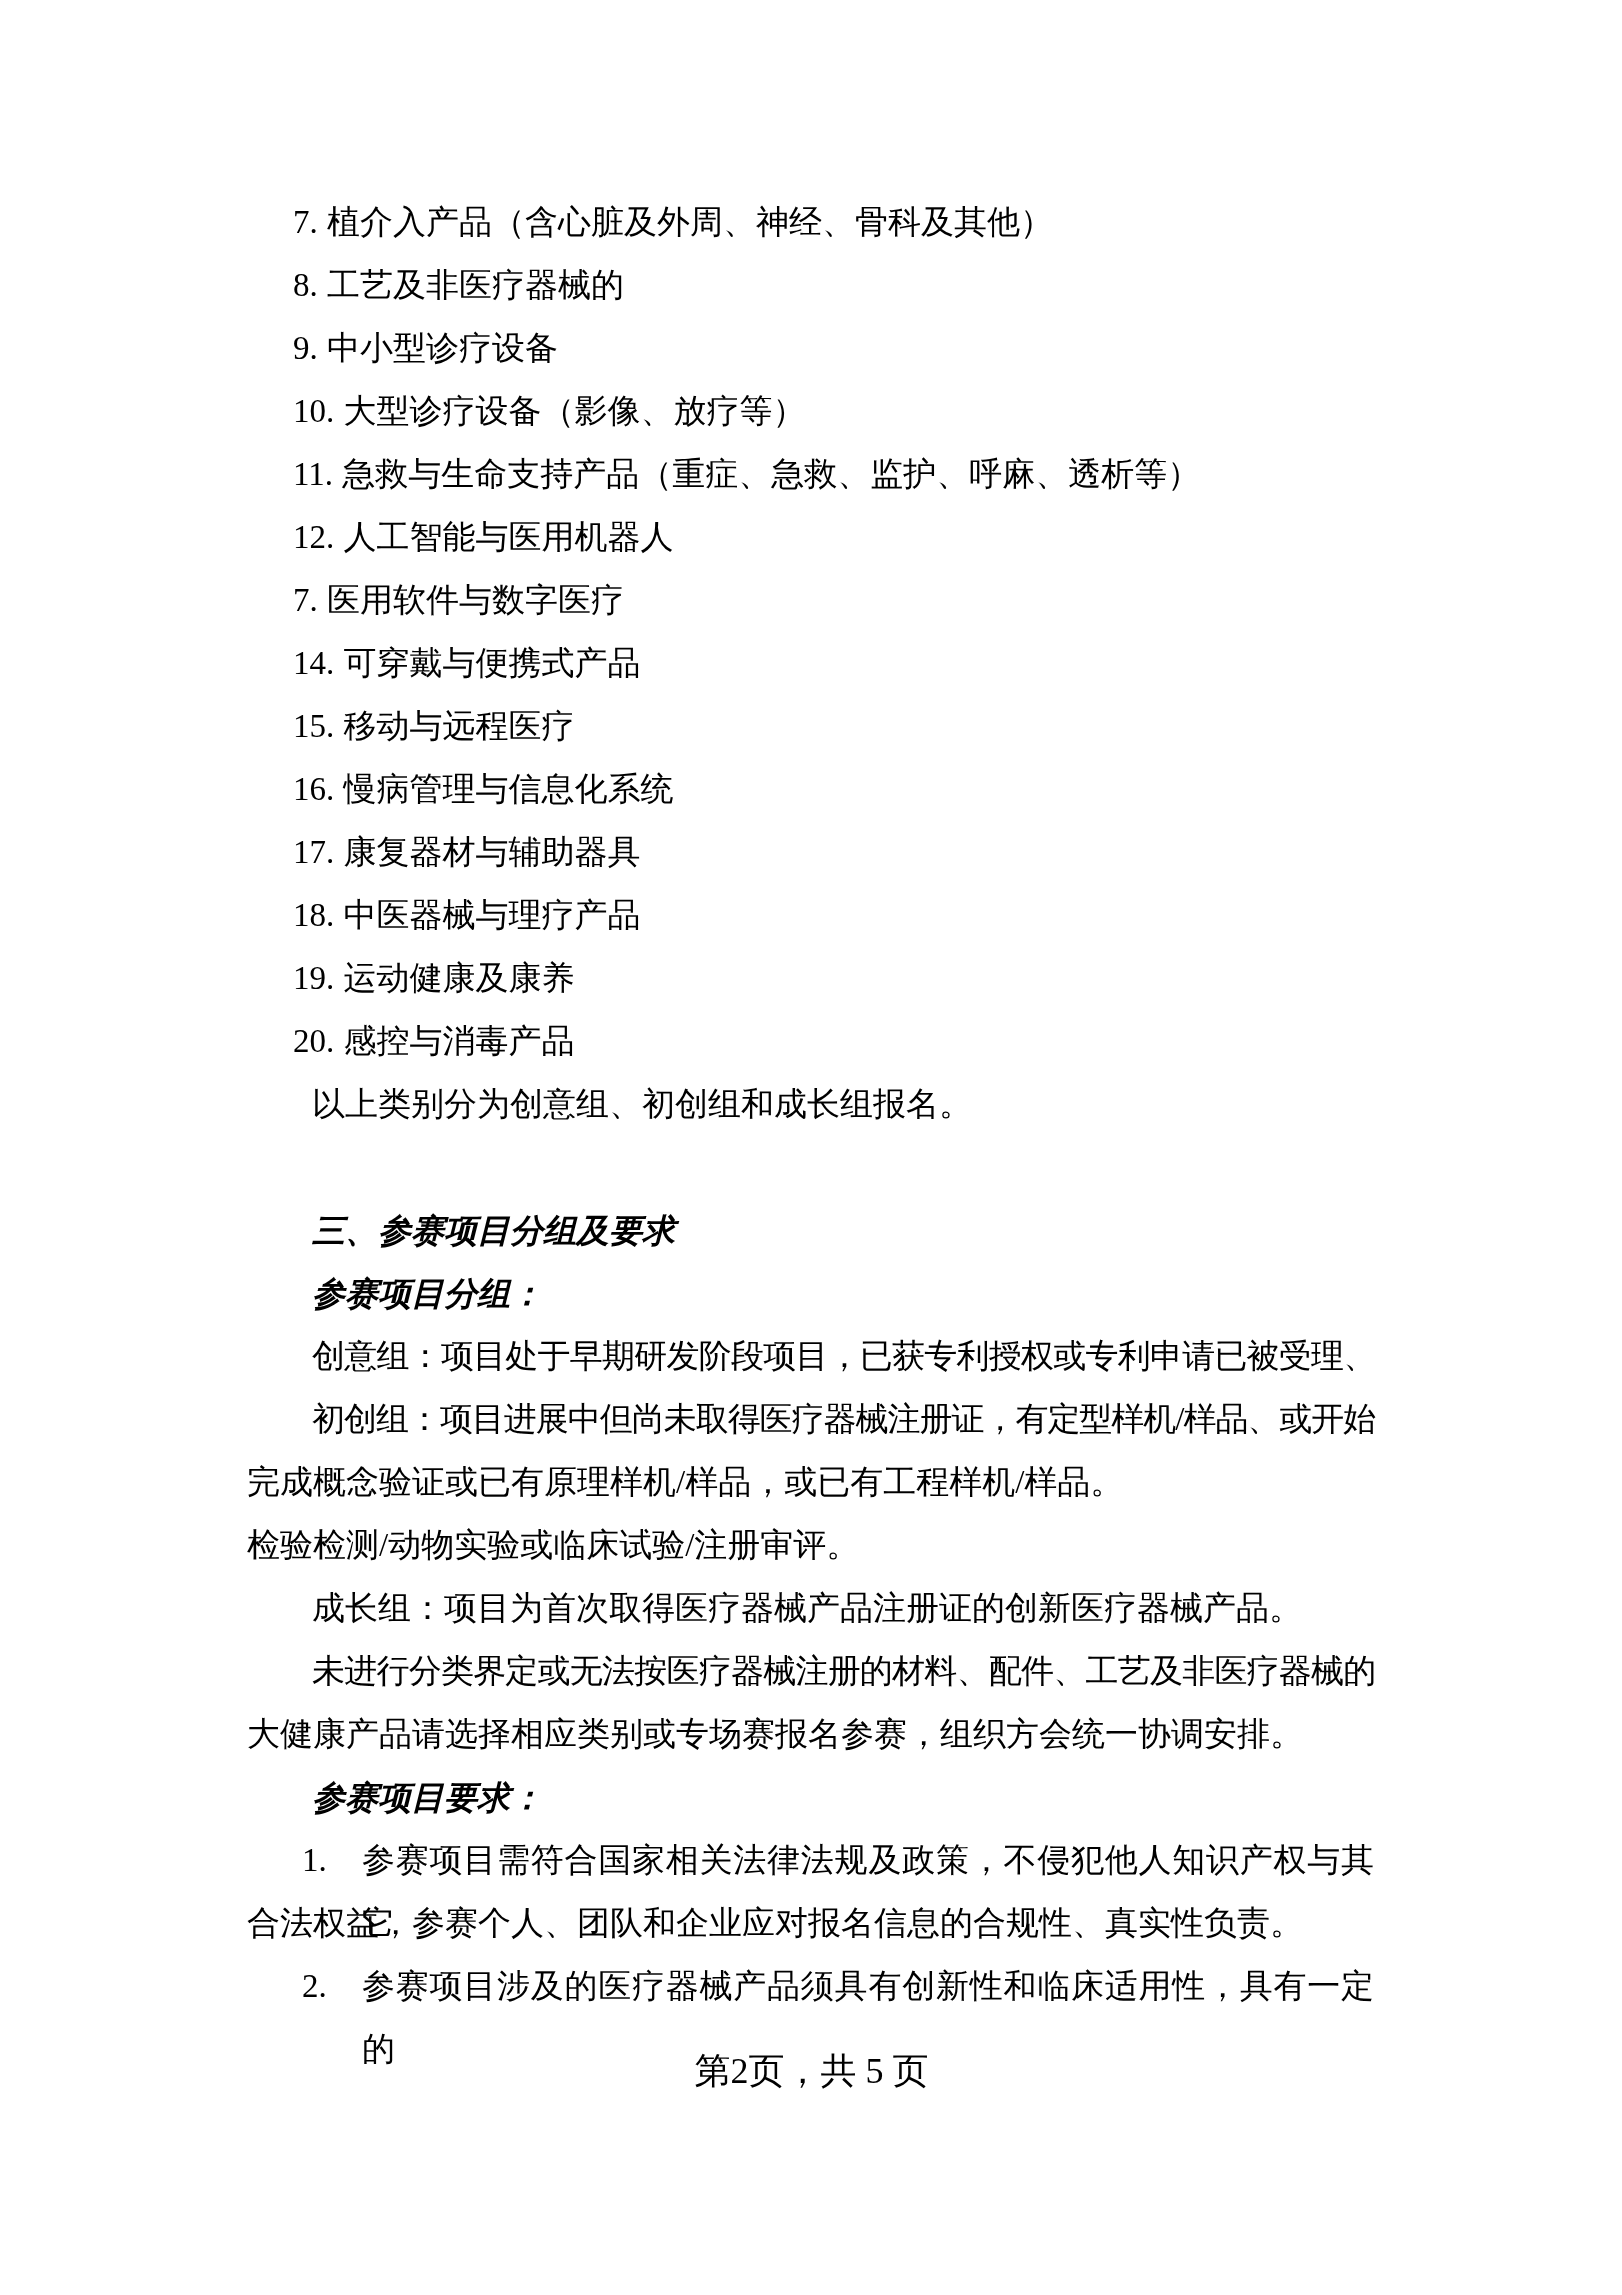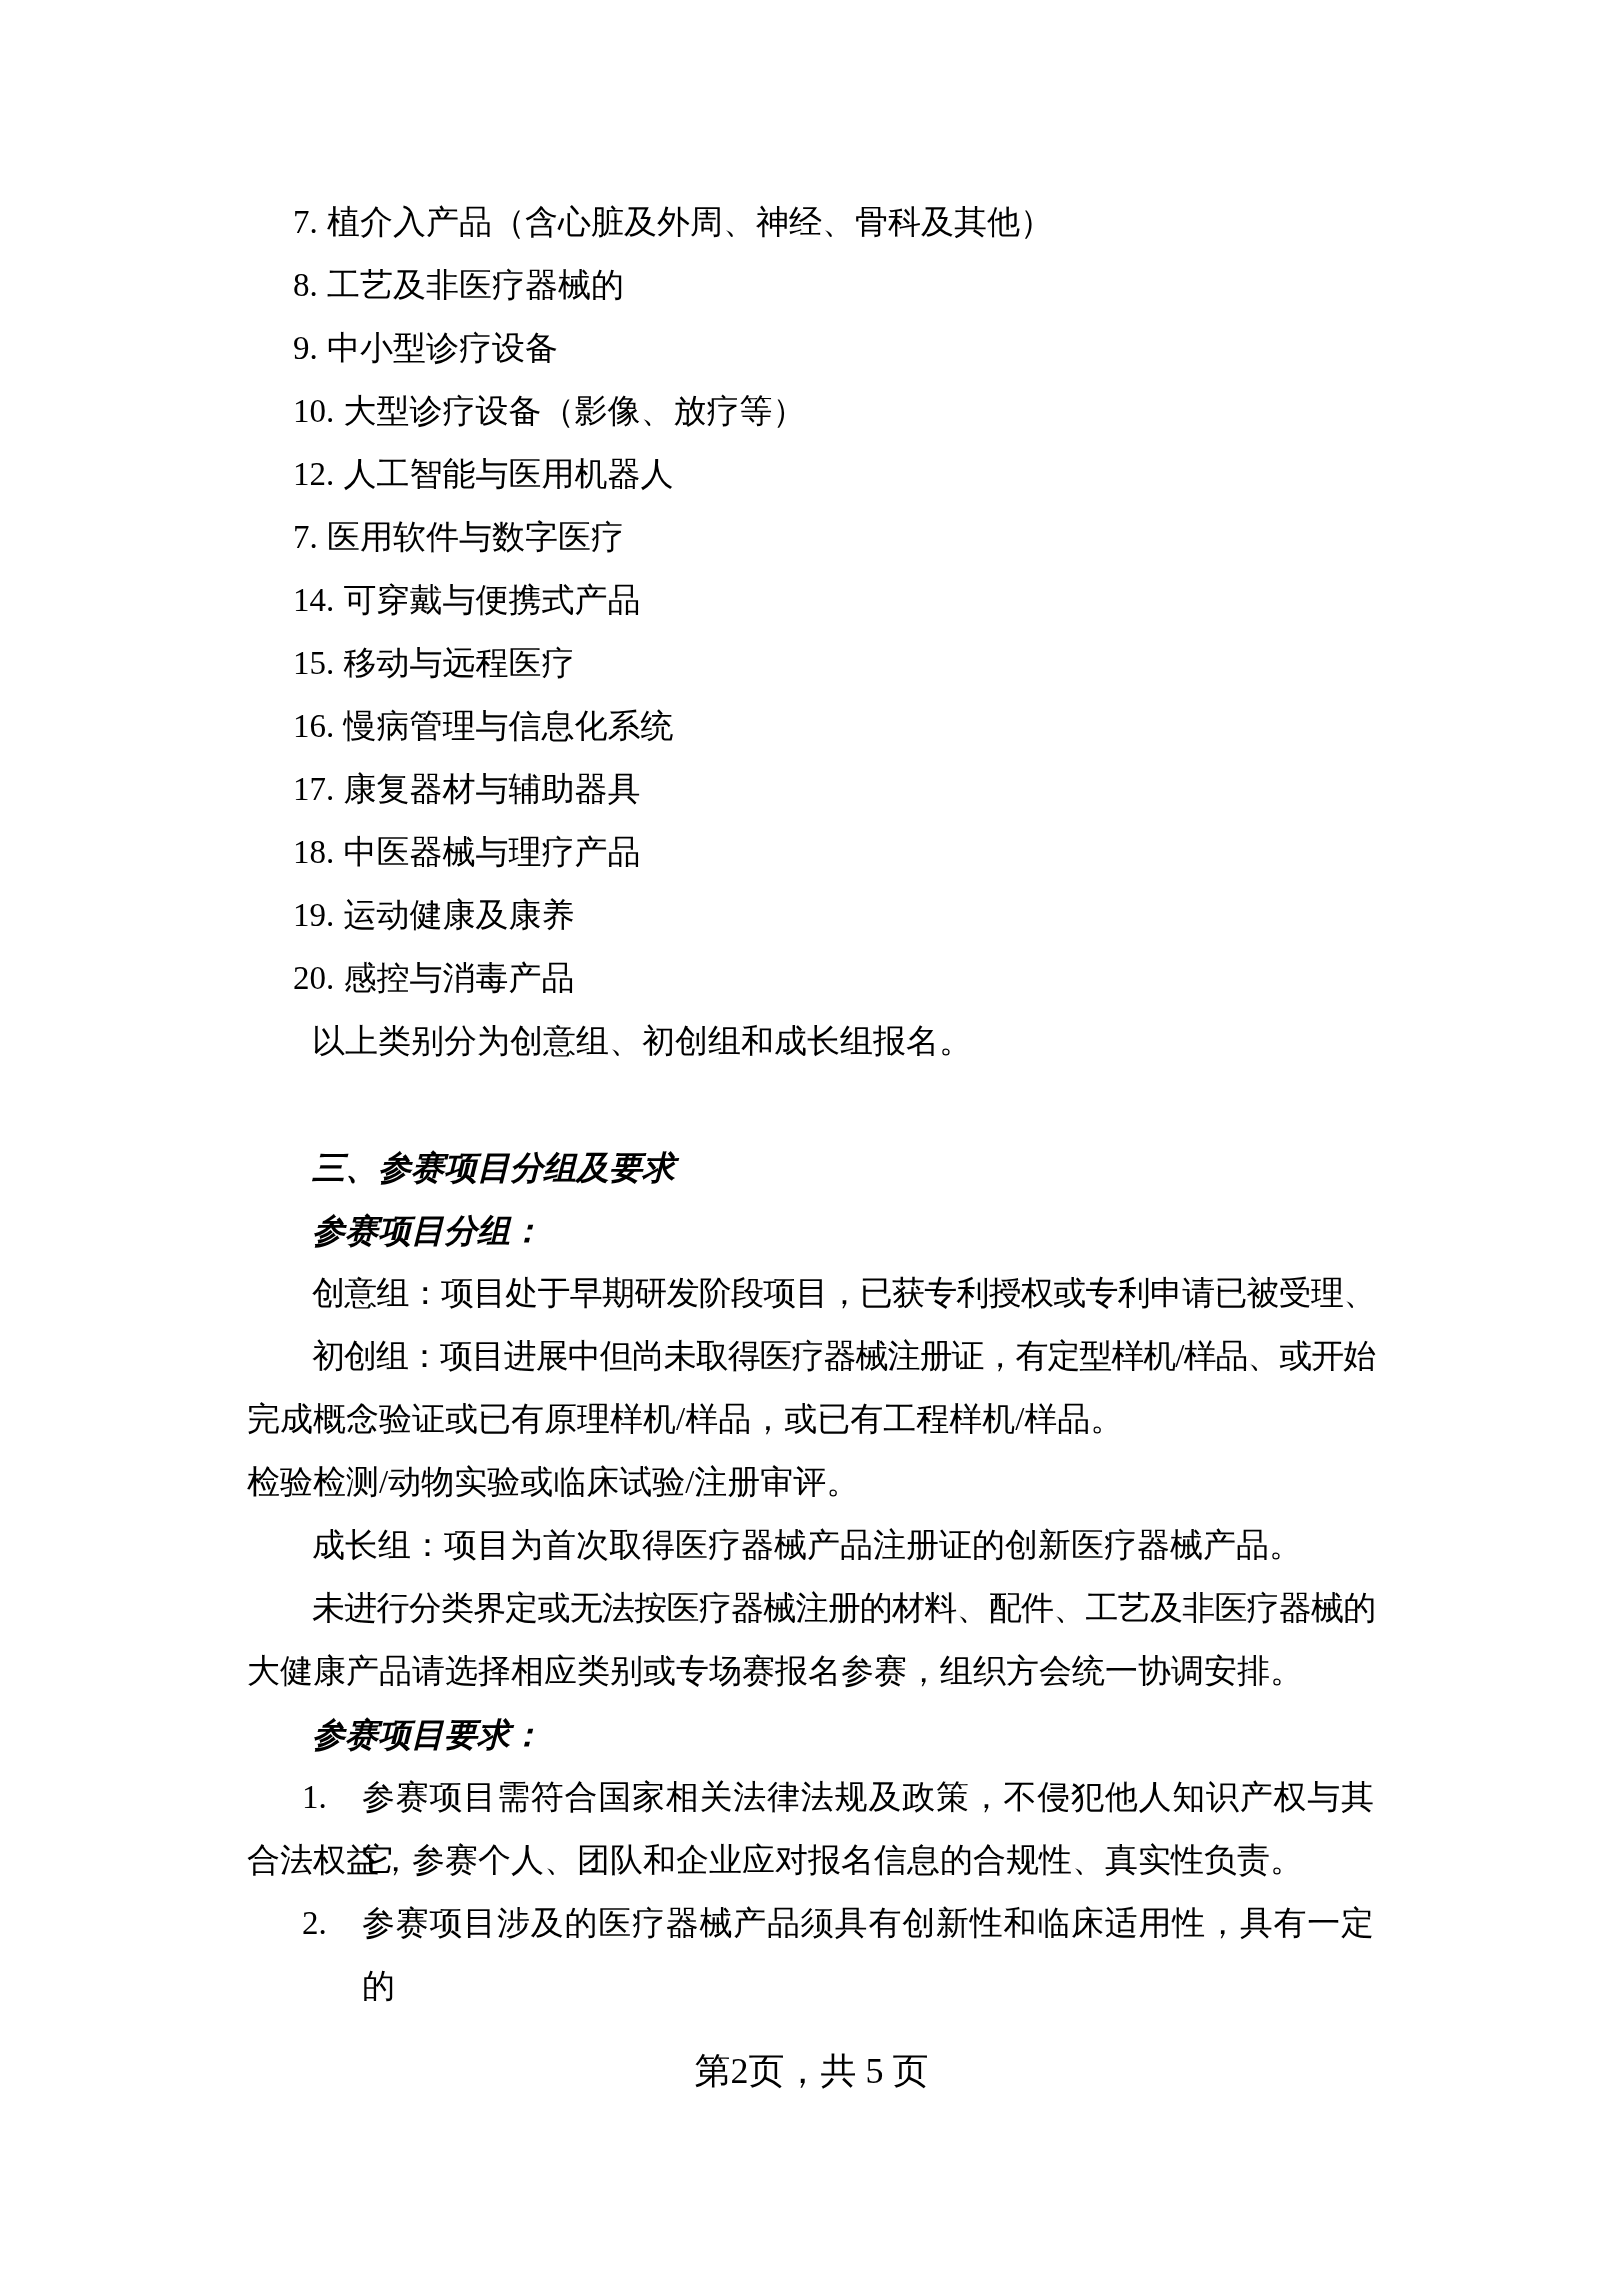--- a/index.html
+++ b/index.html
@@ -82,20 +82,21 @@
 </style>
 </head>
 <body>
 
 <div class="page">
   <main class="content" id="content">
       <div class="line li"><span class="num">7.</span><span class="t">植介入产品（含心脏及外周、神经、骨科及其他）</span></div>
       <div class="line li"><span class="num">8.</span><span class="t">工艺及非医疗器械的</span></div>
       <div class="line li"><span class="num">9.</span><span class="t">中小型诊疗设备</span></div>
       <div class="line li"><span class="num">10.</span><span class="t">大型诊疗设备（影像、放疗等）</span></div>
+      <div class="line li"><span class="num">11.</span><span class="t">急救与生命支持产品（重症、急救、监护、呼麻、透析等）</span></div>
       <div class="line li"><span class="num">12.</span><span class="t">人工智能与医用机器人</span></div>
       <div class="line li"><span class="num">7.</span><span class="t">医用软件与数字医疗</span></div>
       <div class="line li"><span class="num">14.</span><span class="t">可穿戴与便携式产品</span></div>
       <div class="line li"><span class="num">15.</span><span class="t">移动与远程医疗</span></div>
       <div class="line li"><span class="num">16.</span><span class="t">慢病管理与信息化系统</span></div>
       <div class="line li"><span class="num">17.</span><span class="t">康复器材与辅助器具</span></div>
       <div class="line li"><span class="num">18.</span><span class="t">中医器械与理疗产品</span></div>
       <div class="line li"><span class="num">19.</span><span class="t">运动健康及康养</span></div>
       <div class="line li"><span class="num">20.</span><span class="t">感控与消毒产品</span></div>
       <div class="line indent">以上类别分为创意组、初创组和成长组报名。</div>

